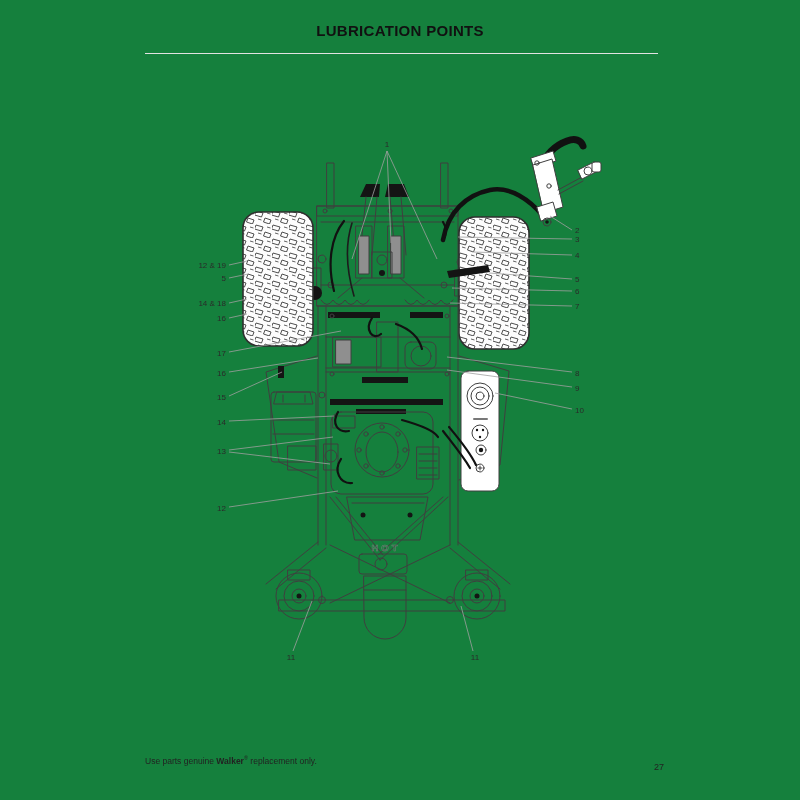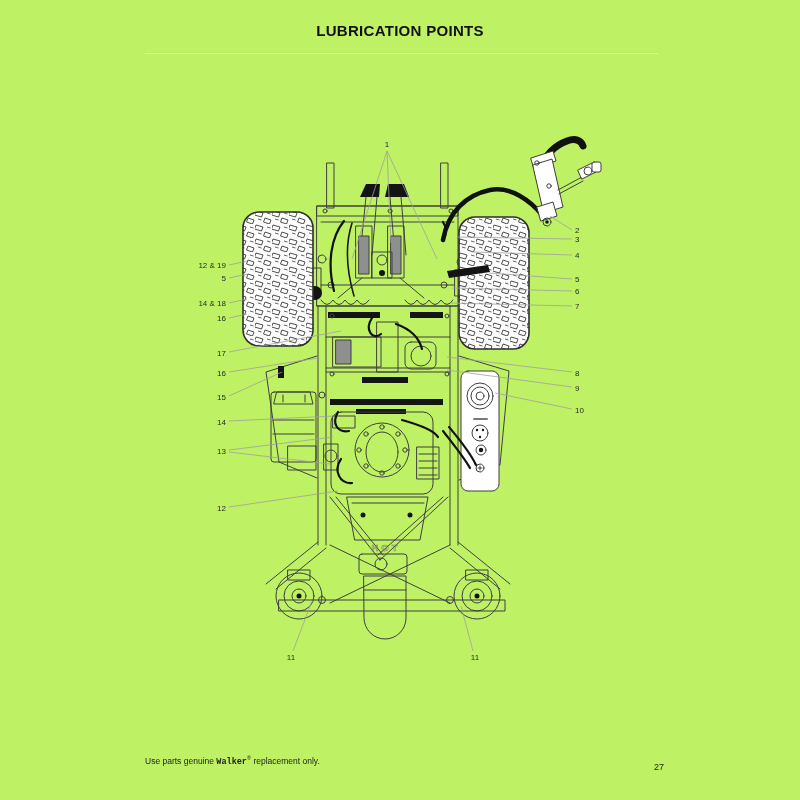--- a/index.html
+++ b/index.html
@@ -1,16 +1,16 @@
 <!DOCTYPE html>
 <html><head>
 <meta charset="utf-8">
 <style>
   html,body{margin:0;padding:0;background:#ffffff;}
-  .page{position:relative;width:800px;height:800px;background:#bef264;overflow:hidden;
+  .page{position:relative;width:800px;height:800px;background:#15803d;overflow:hidden;
         font-family:"Liberation Sans",sans-serif;color:#1a1a1a;}
   .title{position:absolute;top:22px;left:0;width:800px;text-align:center;
          font-size:15px;font-weight:bold;letter-spacing:.3px;color:#111;}
   .header-rule{position:absolute;top:53px;left:145px;width:513px;height:1px;background:#e2e2e2;}
   svg.diagram{position:absolute;left:0;top:0;width:800px;height:800px;}
   
   .art *{vector-effect:non-scaling-stroke;}
   .art{stroke:#3f3f3f;stroke-width:1;fill:none;stroke-linejoin:round;stroke-linecap:round;}
   .fb{fill:#141414;stroke:none;}
   .fg{fill:#8f8f8f;stroke:#3f3f3f;}
@@ -18,21 +18,21 @@
   .thick{stroke:#111;stroke-width:4.5;fill:none;}
   .hose{stroke:#111;stroke-width:2.2;fill:none;}
   .hose2{stroke:#1c1c1c;stroke-width:1.6;fill:none;}
   #leaders line{stroke:#9f9f9f;stroke-width:.8;}
   #callouts text{font-family:"Liberation Sans",sans-serif;font-size:8px;fill:#2a2a2a;}
   .hot{font-family:"Liberation Sans",sans-serif;font-size:9.5px;font-weight:bold;
        letter-spacing:3px;fill:none;stroke:#787878;stroke-width:.55;}
   .footer{position:absolute;top:752px;left:145px;width:513px;font-size:8.5px;color:#222;}
   .footer .l1{line-height:13px;}
   .footer .l2{line-height:13px;}
-  .footer b{font-weight:bold;font-family:Liberation Mono, monospace;}
+  .footer b{font-weight:bold;}
   .footer sup{font-size:5.5px;vertical-align:super;}
   .page-number{position:absolute;top:762px;left:8px;width:656px;text-align:right;
                font-size:9px;color:#222;}
 </style>
 </head>
 <body>
 
 <div class="page">
 
   <div class="title">LUBRICATION POINTS</div>

